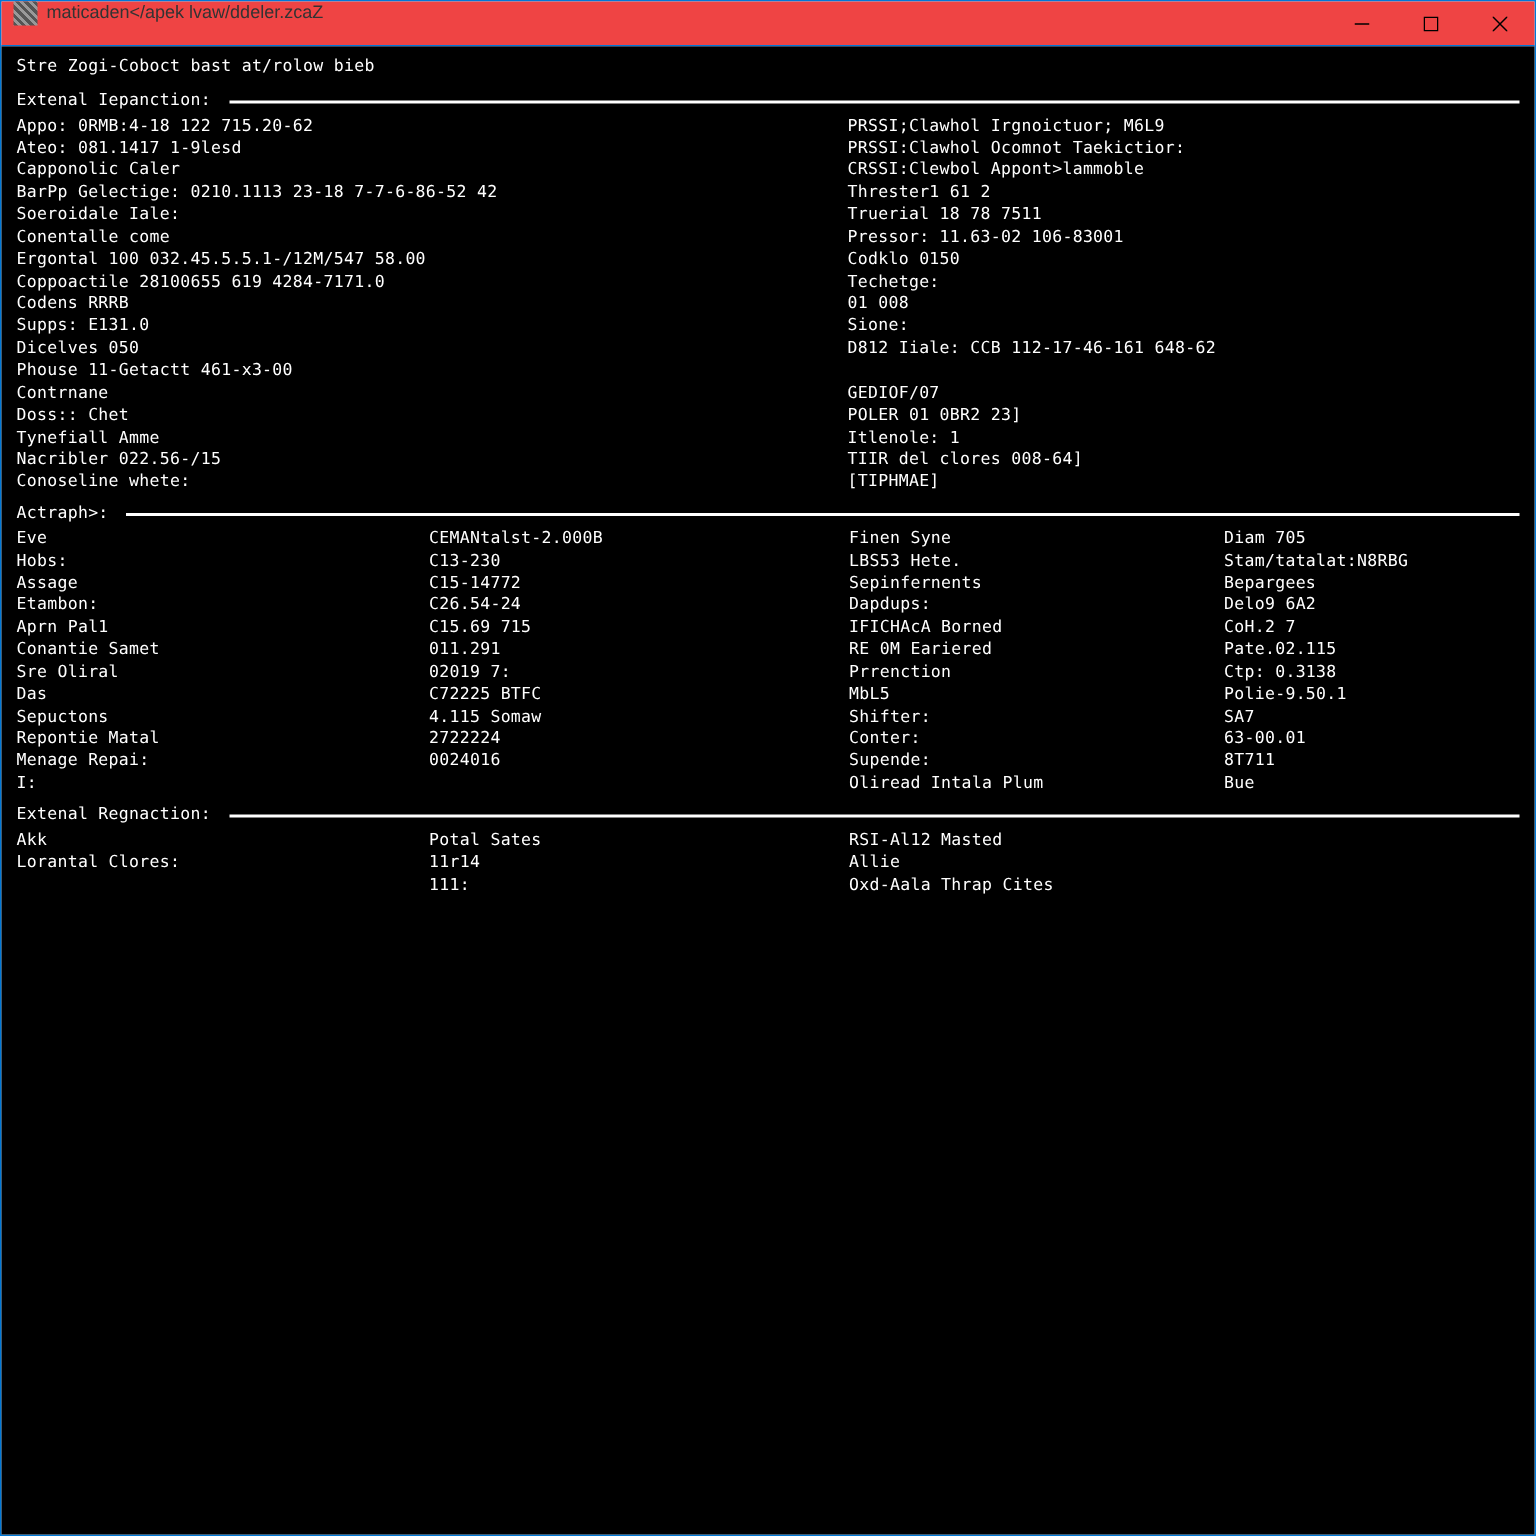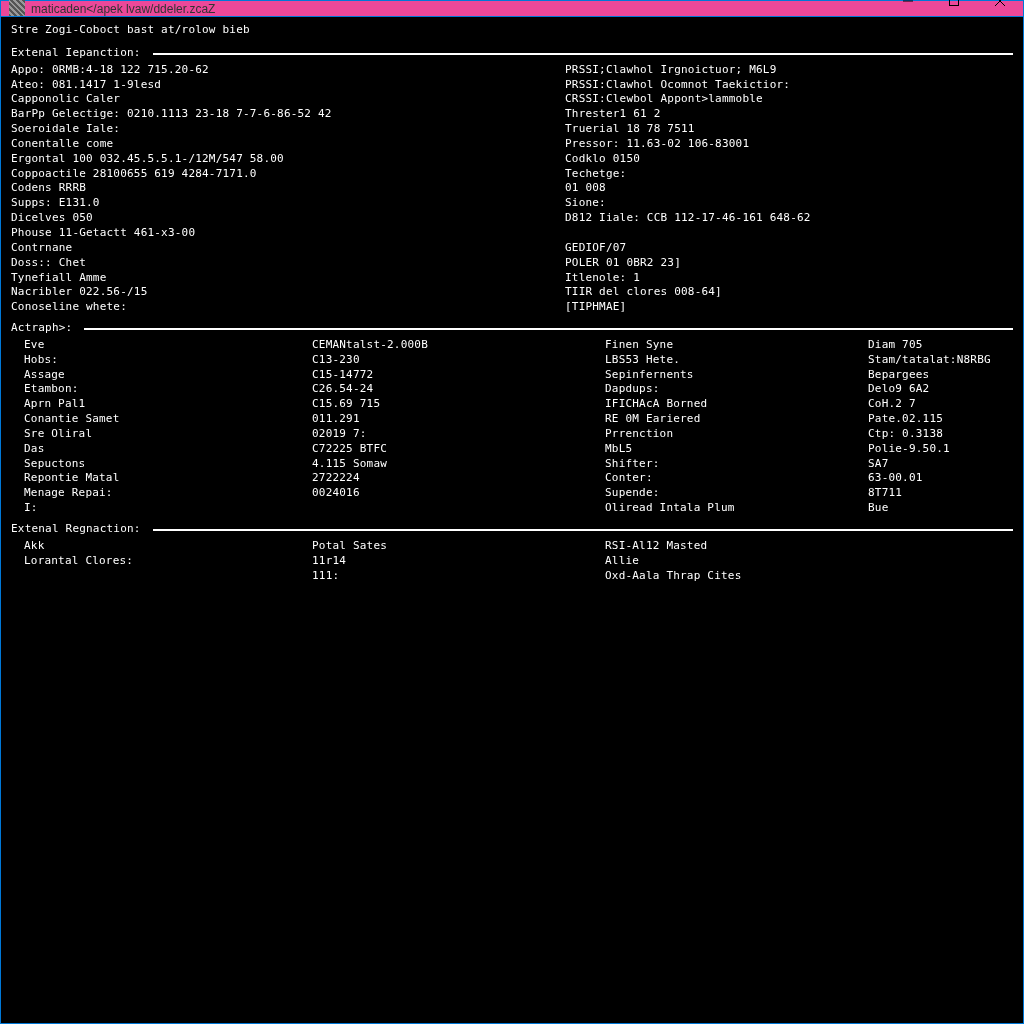--- a/index.html
+++ b/index.html
@@ -1,35 +1,35 @@
 <!DOCTYPE html>
 <html><head>
 <meta charset="utf-8">
 <style>
   * { margin: 0; padding: 0; box-sizing: border-box; }
   html, body { width: 1024px; height: 1024px; overflow: hidden; font-family: "Segoe UI", Tahoma, sans-serif; background: #f0f0f0; }
   .window { width: 1024px; height: 1024px; background: #fff; display: flex; flex-direction: column; border: 1px solid #0078d7; }
-  .titlebar { height: 16px; background: #ec4899; display: flex; align-items: flex-end; border-bottom: 1px solid #0078d7; }
+  .titlebar { height: 30px; background: #ef4444; display: flex; align-items: flex-start; border-bottom: 1px solid #0078d7; }
   .titlebar .app-icon { width: 16px; height: 16px; margin: 0 6px 0 8px; background: repeating-linear-gradient(45deg,#555 0 2px,#999 2px 4px); }
   .titlebar .title { font-size: 12px; color: #333; flex: 0 0 auto; }
   .titlebar .spacer { flex: 1; }
   .titlebar .winbtn { width: 46px; height: 30px; display: flex; align-items: center; justify-content: center; }
   .titlebar .winbtn svg { width: 10px; height: 10px; }
   .terminal { flex: 1; background: #000; color: #fff; font-family: Consolas, "Lucida Console", monospace; font-size: 11px; line-height: 1.35; padding: 6px 10px 10px 10px; overflow: hidden; letter-spacing: 0.2px; }
   .terminal .section-row { display: flex; align-items: center; margin-top: 6px; margin-bottom: 2px; text-align: right; }
   .terminal .section-row .label { white-space: pre; }
   .terminal .section-row .rule { flex: 1; border-top: 2px solid #fff; margin-left: 12px; margin-top: 2px; }
   .terminal .header-line { margin-bottom: 8px; }
   .twocol { display: flex; gap: 14px; }
   .twocol .col { display: flex; flex-direction: column; }
   .twocol .col.left { width: 540px; }
   .twocol .col.right { flex: 1; }
   .row { white-space: pre; }
   .fourcol { display: flex; }
-  .fourcol .c { display: flex; flex-direction: column; margin-left: 13px; }
+  .fourcol .c { display: flex; flex-direction: column; }
   .fourcol .c1 { width: 275px; }
   .fourcol .c2 { width: 280px; }
   .fourcol .c3 { width: 250px; }
   .fourcol .c4 { flex: 1; }
   .blank { height: 1.35em; }
 </style>
 </head>
 <body>
 
 <div class="window">

